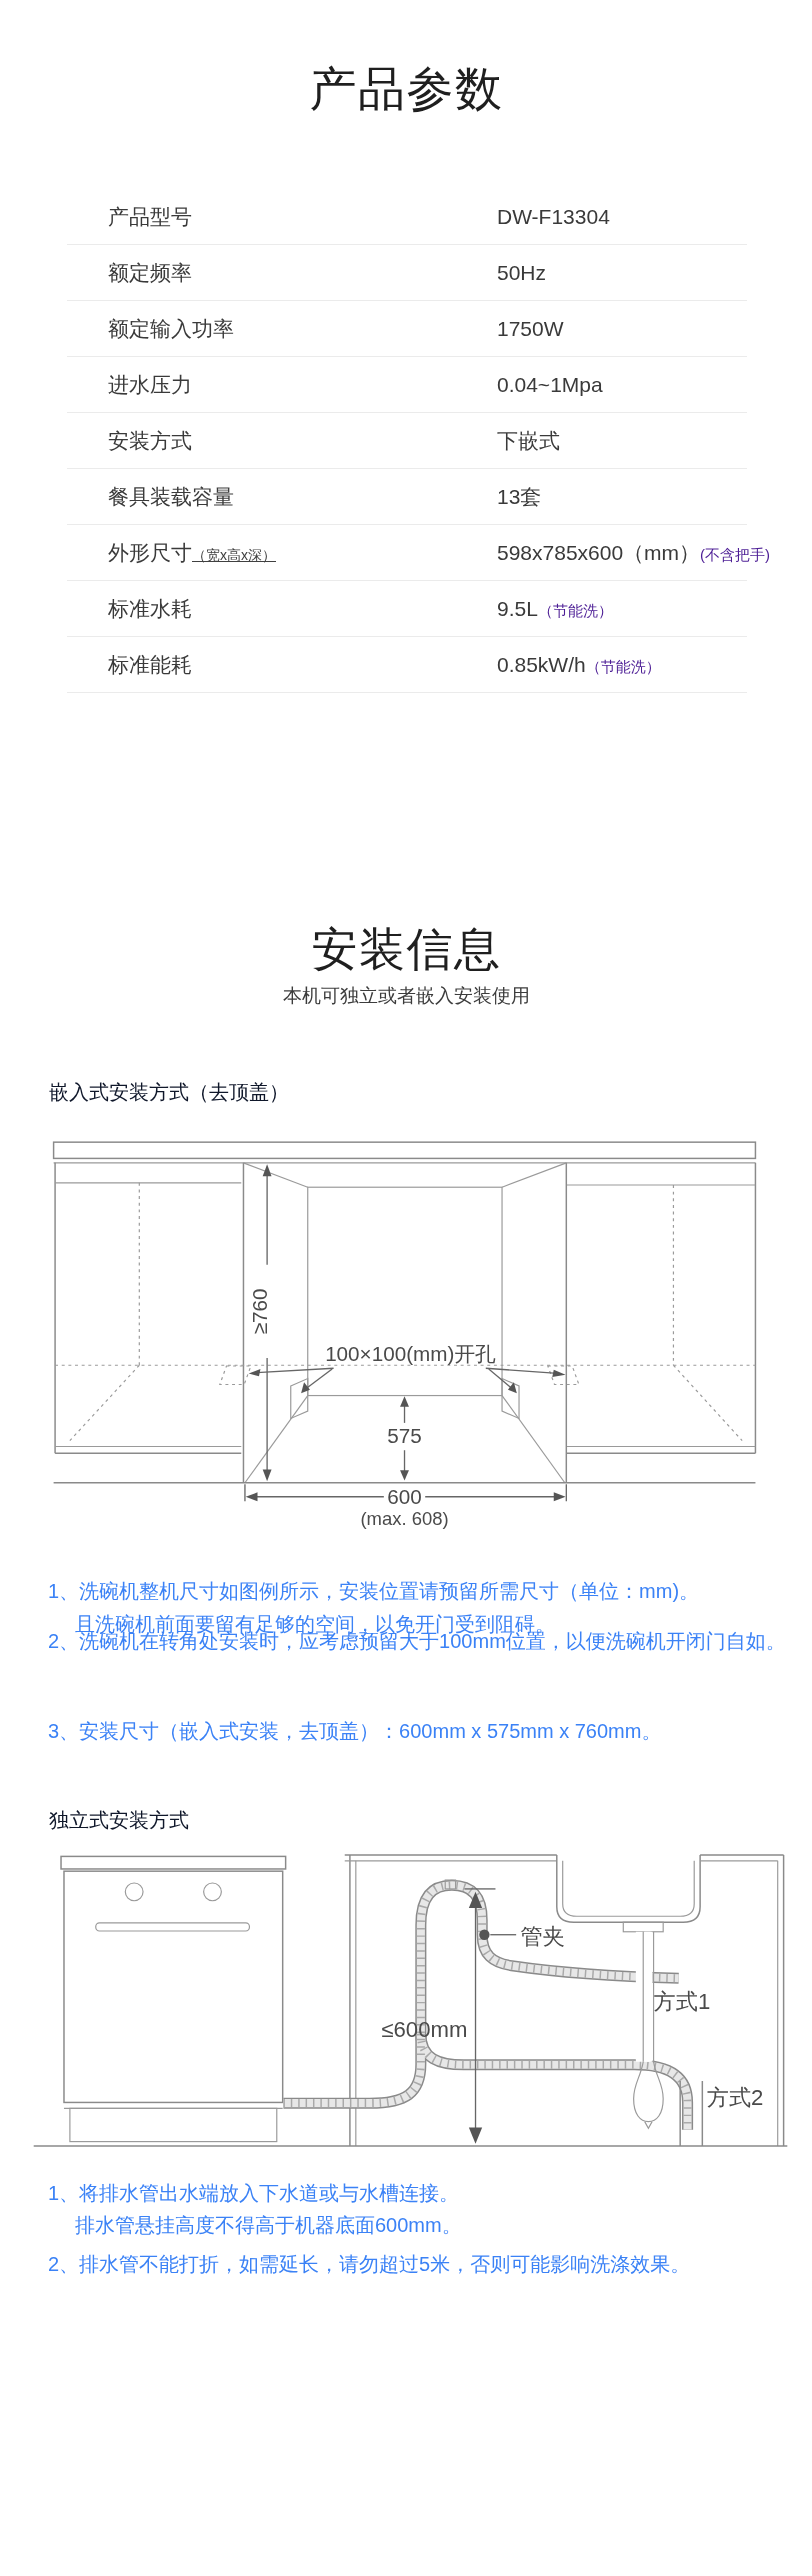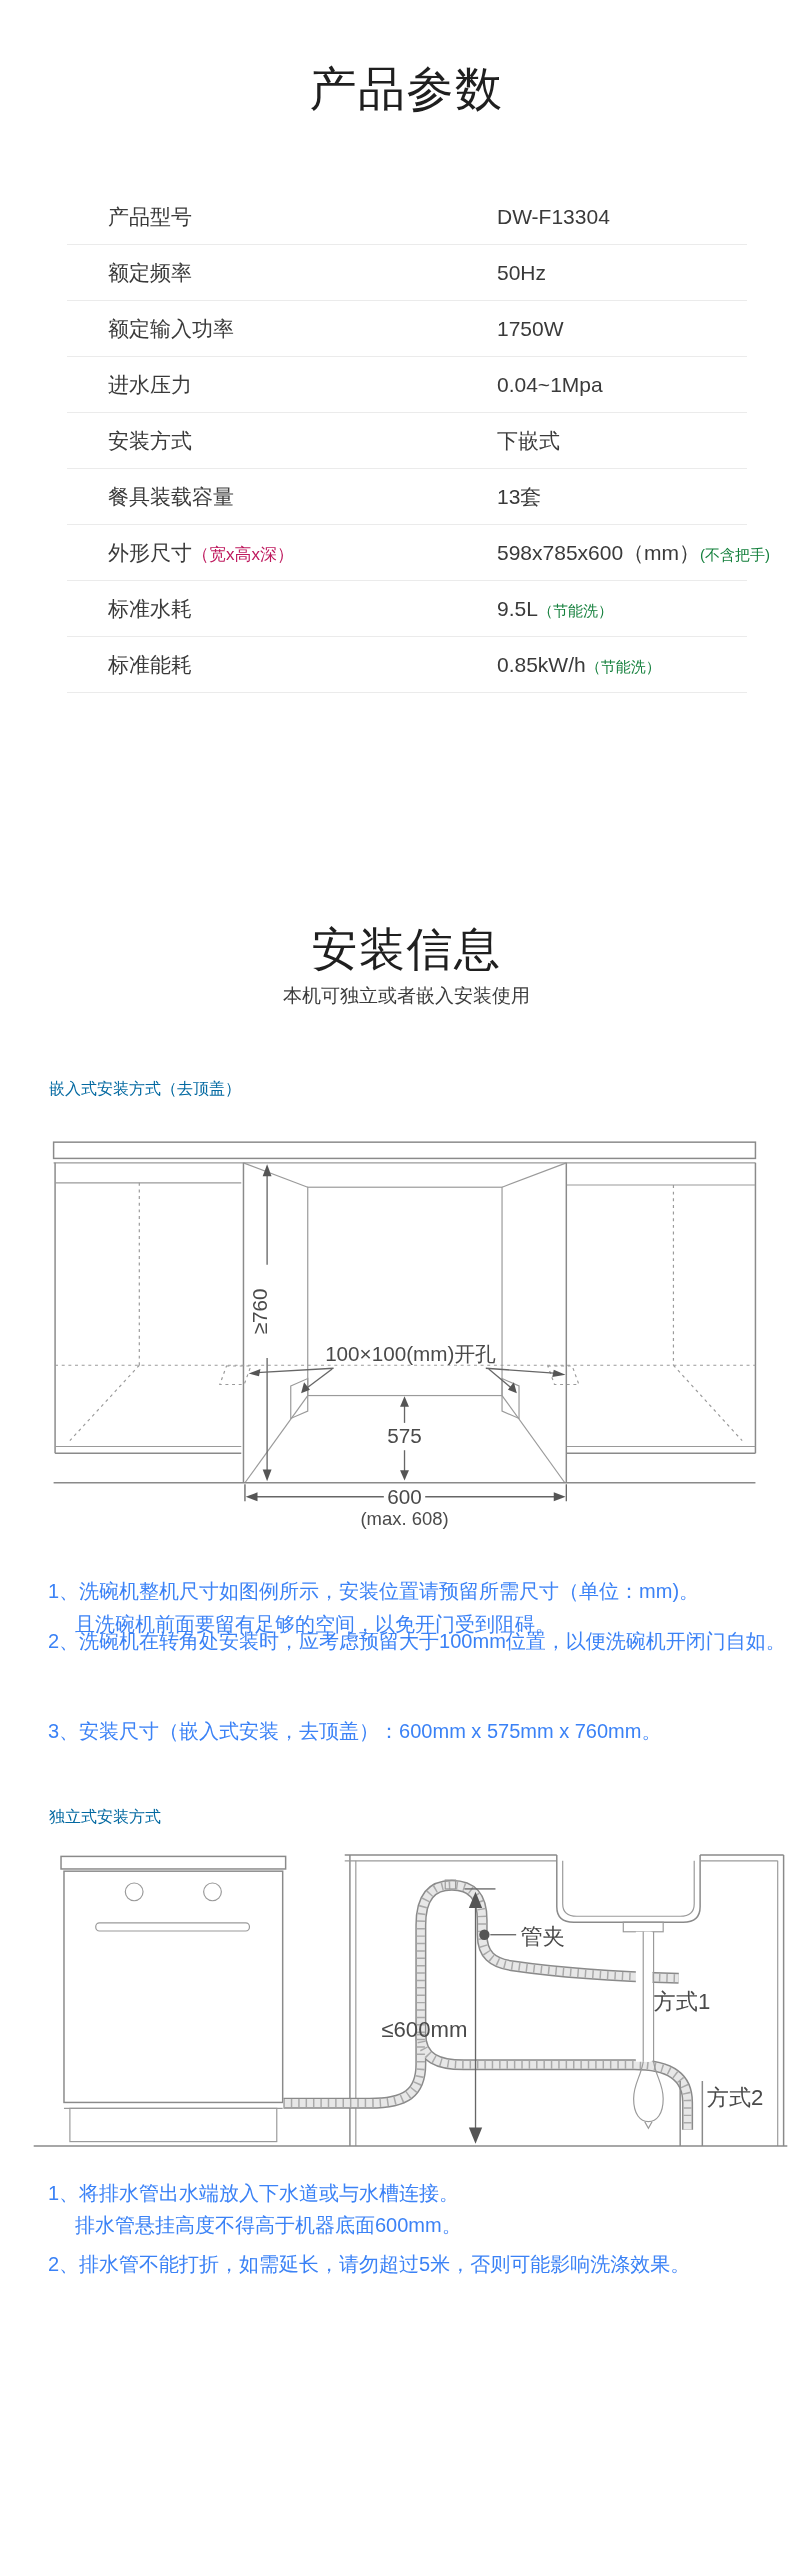--- a/index.html
+++ b/index.html
@@ -4,24 +4,24 @@
 <style>
   html,body{margin:0;padding:0;background:#fff;}
   #page{position:relative;width:813px;height:2576px;background:#ffffff;overflow:hidden;
         font-family:"Liberation Sans","DejaVu Sans",sans-serif;color:#333;}
   .abs{position:absolute;}
   .page-title{width:813px;text-align:center;font-size:47px;font-weight:500;color:#1f1f1f;letter-spacing:1.5px;}
   .sub-title{width:813px;text-align:center;font-size:19px;color:#3c3c3c;}
   .spec-table{left:67px;top:189px;width:680px;}
   .spec-row{position:relative;height:55px;border-bottom:0.7px solid #ebebeb;}
   .spec-label{position:absolute;left:41px;top:50%;transform:translateY(-50%);font-size:21px;color:#3a3a3a;white-space:nowrap;}
-  .spec-label .small{font-size:17px;color:#be185d;}
+  .spec-label .small{font-size:14px;color:#404040;text-decoration:underline;}
   .spec-value{position:absolute;left:430px;top:50%;transform:translateY(-50%);font-size:21px;color:#3a3a3a;white-space:nowrap;}
-  .spec-value .small{font-size:15px;color:#15803d;}
-  .section-heading{font-size:16px;font-weight:500;color:#0369a1;white-space:nowrap;}
+  .spec-value .small{font-size:15px;color:#4c1d95;}
+  .section-heading{font-size:20px;font-weight:500;color:#0f172a;white-space:nowrap;}
   .note{font-size:20px;color:#3b82f6;white-space:nowrap;}
   svg text{font-family:"Liberation Sans","DejaVu Sans",sans-serif;}
   .dimtext{fill:#4a4a4a;font-size:28px;}
   .dimtext-sm{fill:#4a4a4a;font-size:25px;}
   .lbltext{fill:#4a4a4a;font-size:30px;}
   .ln{stroke:#8a8a8a;stroke-width:2;fill:none;}
   .lnthin{stroke:#9a9a9a;stroke-width:1.6;fill:none;}
   .dash{stroke:#9a9a9a;stroke-width:1.6;fill:none;stroke-dasharray:4 5;}
   .dim{stroke:#666;stroke-width:1.8;fill:none;}
   .arr{fill:#555;stroke:none;}

